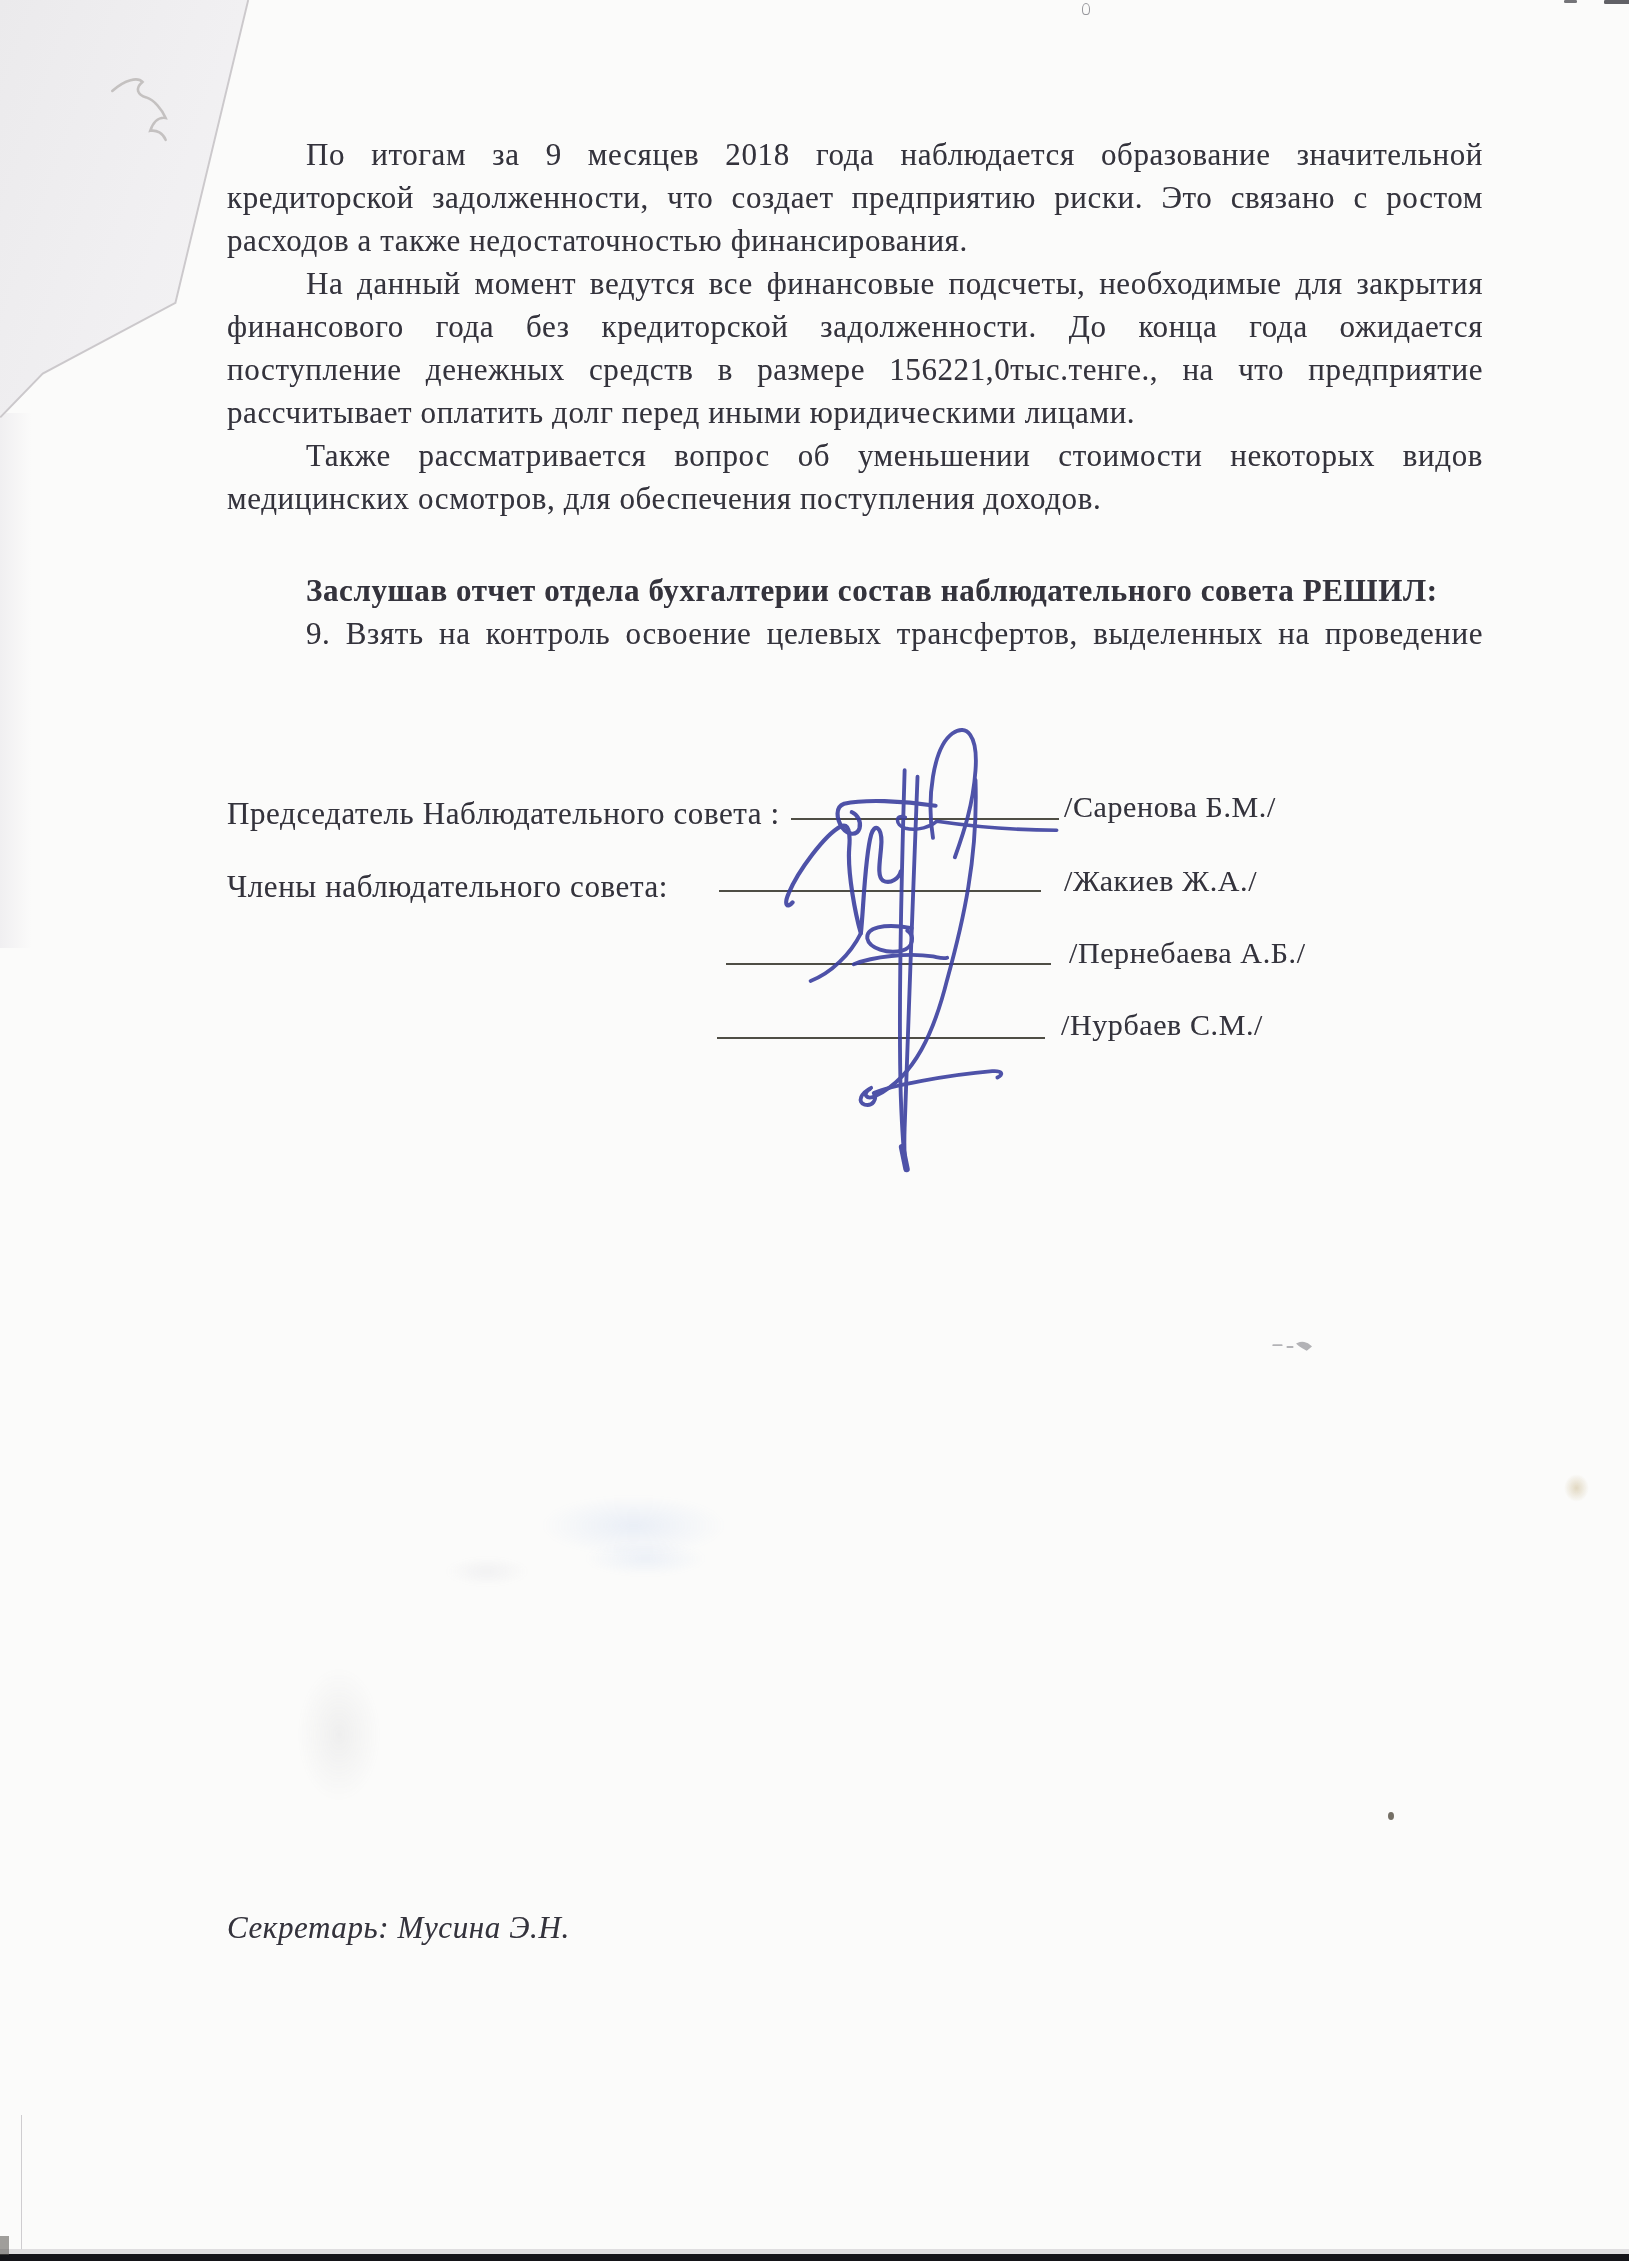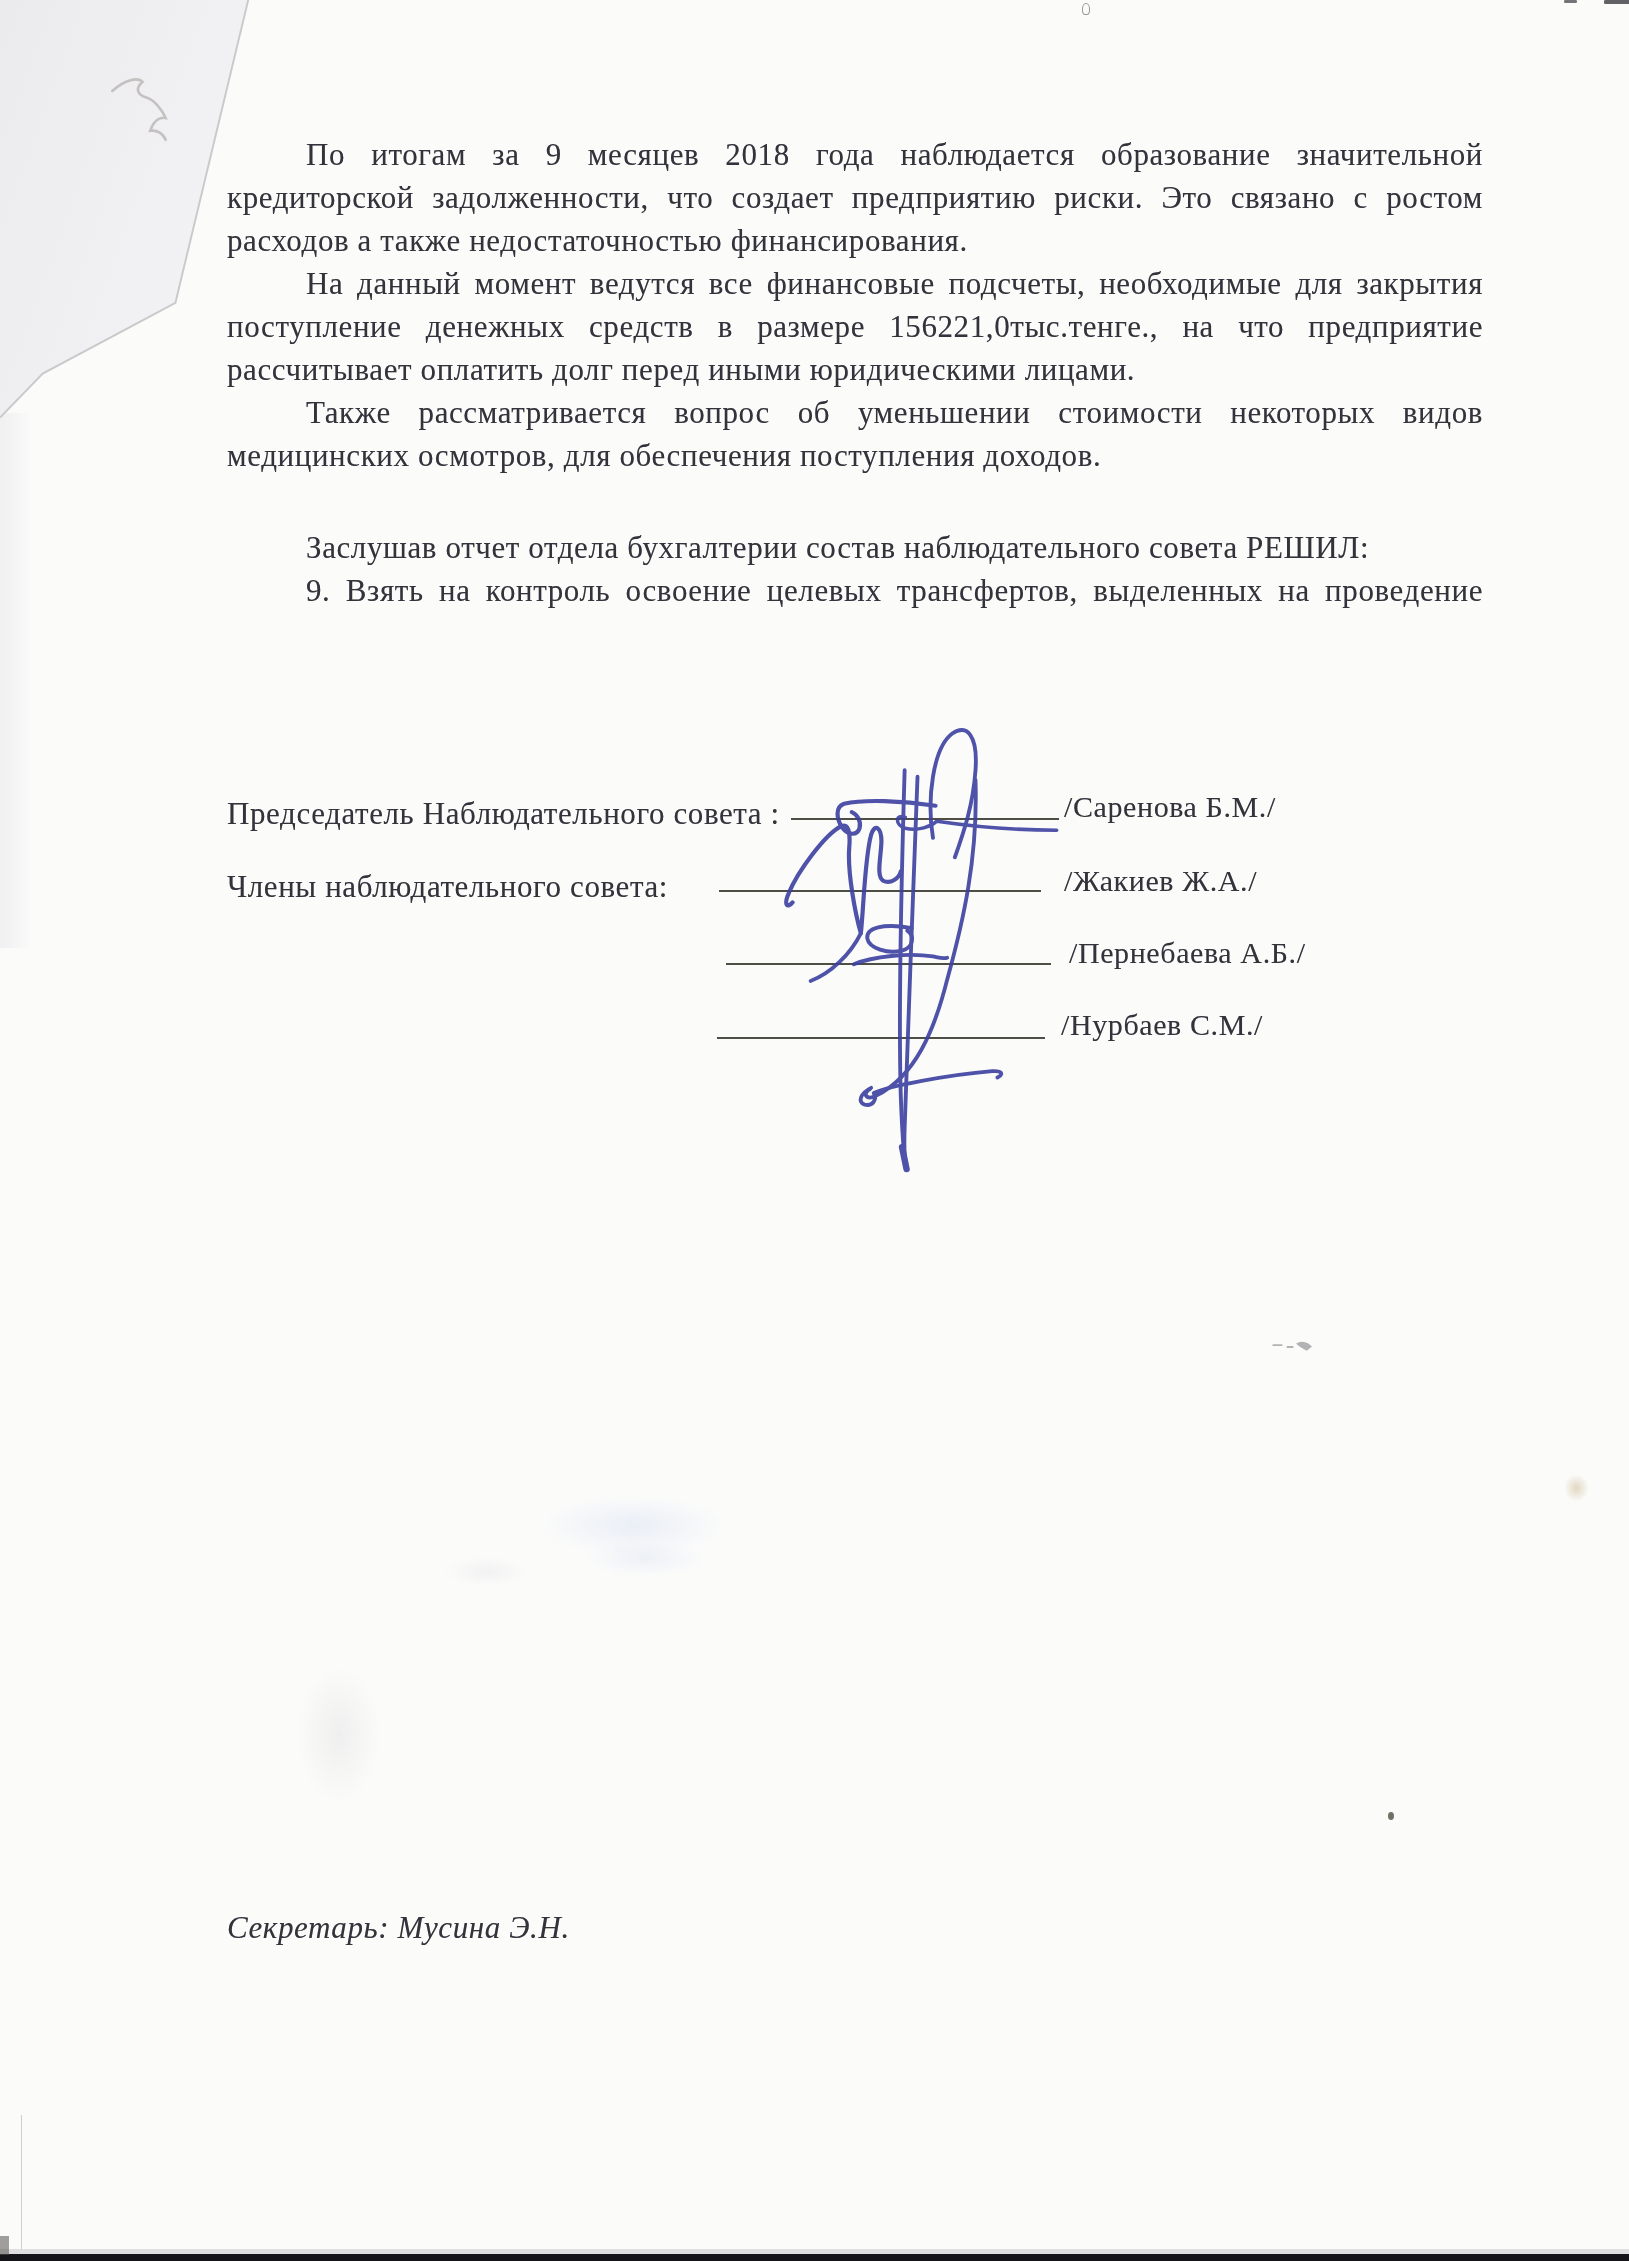--- a/index.html
+++ b/index.html
@@ -39,21 +39,21 @@
   .gray-dashes{position:absolute;left:1272px;top:1340px;width:45px;height:11.6px;}
   
   .body-text{
     position:absolute;left:227px;top:133px;width:1256px;
     font-size:31px;line-height:43px;letter-spacing:0.6px;
     text-shadow:0 0 0.6px rgba(60,60,75,.35);
   }
   .jline{text-align:justify;text-align-last:justify;}
   .lline{text-align:left;}
   .ind{text-indent:79px;}
-  .gap{margin-top:49px;}
+  .gap{margin-top:49px;font-weight:bold;}
   
   .sig-label{position:absolute;font-size:31px;letter-spacing:0.6px;white-space:nowrap;text-shadow:0 0 0.6px rgba(60,60,75,.35);margin-top:8px;}
   .sig-name{position:absolute;font-size:30px;letter-spacing:0.6px;white-space:nowrap;text-shadow:0 0 0.6px rgba(60,60,75,.35);}
   .sig-underline{position:absolute;height:1.9px;background:#4f4e45;}
   .signature-svg{position:absolute;left:741px;top:696px;}
   .secretary{position:absolute;left:227px;top:1910px;font-size:31px;font-style:italic;letter-spacing:0.6px;text-shadow:0 0 0.6px rgba(60,60,75,.35);}
 </style>
 </head>
 <body>
 
@@ -82,20 +82,21 @@
   <div class="left-scanline"></div>
   <div class="bottom-grayband"></div>
   <div class="bottom-bar"></div>
   <div class="bl-smudge"></div>
 
   <div class="body-text">
     <div class="jline ind">По итогам за 9 месяцев 2018 года наблюдается образование значительной</div>
     <div class="jline">кредиторской задолженности, что создает предприятию риски. Это связано с ростом</div>
     <div class="lline">расходов а также недостаточностью финансирования.</div>
     <div class="jline ind">На данный момент ведутся все финансовые подсчеты, необходимые для закрытия</div>
+    <div class="jline">финансового года без кредиторской задолженности. До конца года ожидается</div>
     <div class="jline">поступление денежных средств в размере 156221,0тыс.тенге., на что предприятие</div>
     <div class="lline">рассчитывает оплатить долг перед иными юридическими лицами.</div>
     <div class="jline ind">Также рассматривается вопрос об уменьшении стоимости некоторых видов</div>
     <div class="lline">медицинских осмотров, для обеспечения поступления доходов.</div>
     <div class="lline ind gap">Заслушав отчет отдела бухгалтерии состав наблюдательного совета РЕШИЛ:</div>
     <div class="jline ind">9. Взять на контроль освоение целевых трансфертов, выделенных на проведение</div>
   </div>
 
   <div class="sig-label" style="left:227px;top:788px;">Председатель Наблюдательного совета :</div>
   <div class="sig-label" style="left:227px;top:861px;">Члены наблюдательного совета:</div>

